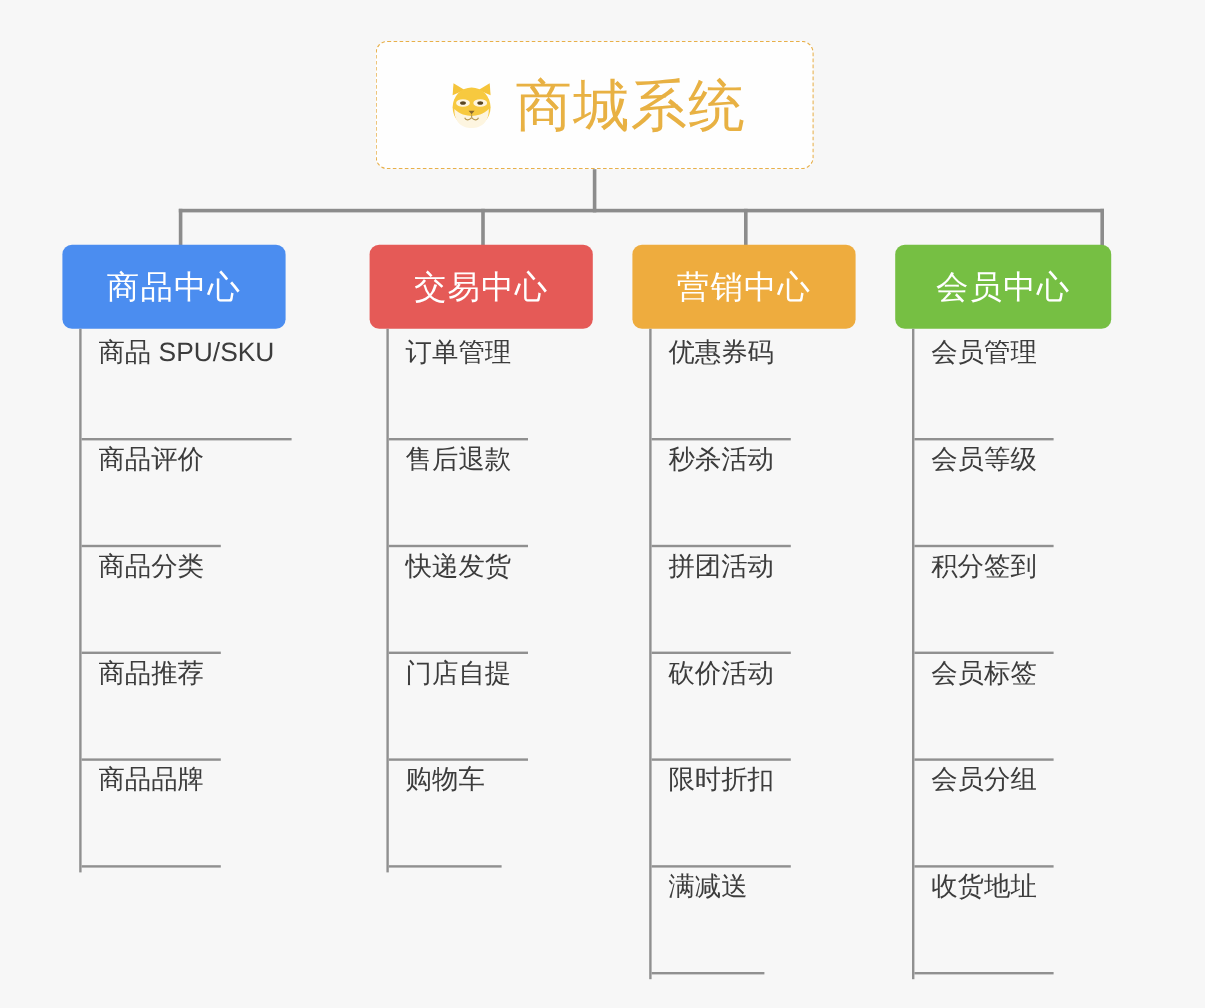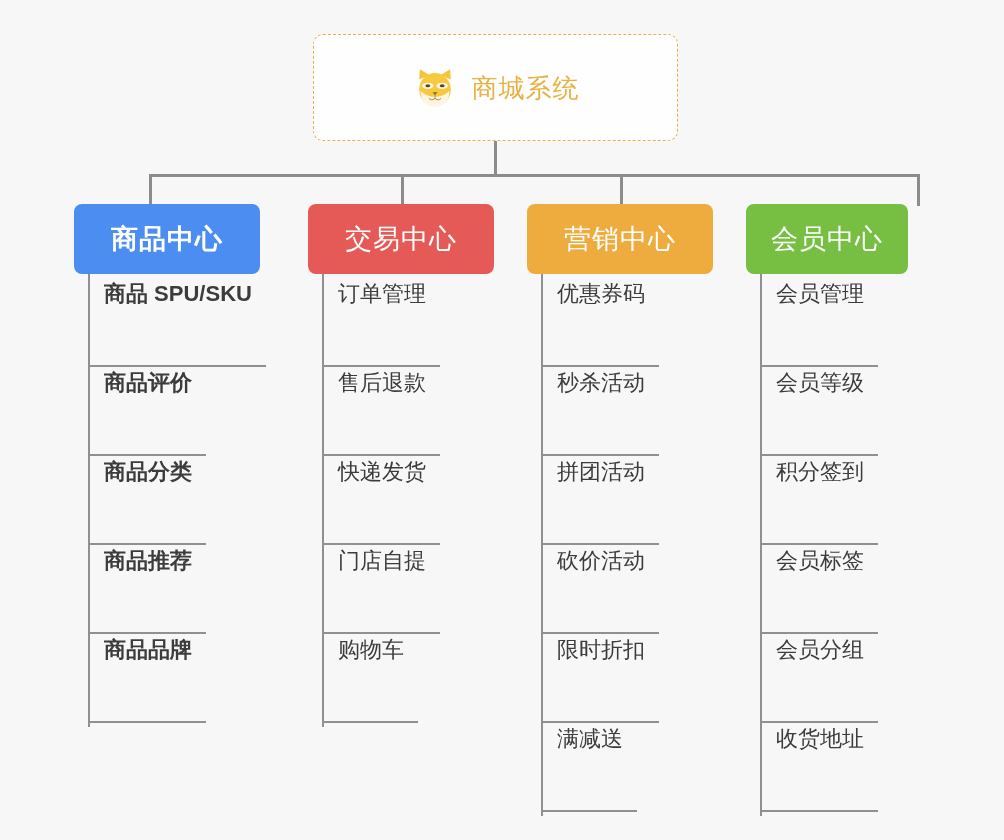--- a/index.html
+++ b/index.html
@@ -40,21 +40,21 @@
   }
 
   .dog-icon {
     width: 46px;
     height: 46px;
     flex: 0 0 auto;
     display: block;
   }
 
   .root-title {
-    font-size: 26px;
+    font-size: 47px;
     line-height: 1;
     color: #e8b143;
     letter-spacing: 1px;
     white-space: nowrap;
     font-weight: 400;
   }
 
   
   .conn {
     position: absolute;
@@ -62,41 +62,41 @@
   }
   .conn-v { width: 3px; }
   .conn-h { height: 3px; }
 
   
   .column {
     position: absolute;
     top: 204px;
     width: 200px;
   }
-  .column.c0 { left: 74px; font-weight: bold;  }
+  .column.c0 { left: 52px;  }
   .column.c1 { left: 308px; }
   .column.c2 { left: 527px; }
   .column.c3 { left: 746px; }
 
   .cat-header {
     height: 70px;
     border-radius: 8px;
     display: flex;
     align-items: center;
     justify-content: center;
     color: #ffffff;
     font-size: 27px;
     letter-spacing: 1px;
     white-space: nowrap;
     user-select: none;
   }
   .column.c0 .cat-header { width: 186px; }
   .column.c1 .cat-header { width: 186px; }
   .column.c2 .cat-header { width: 186px; }
-  .column.c3 .cat-header { width: 162px; }
+  .column.c3 .cat-header { width: 180px; }
 
   
   .leaf-list {
     position: relative;
     margin-left: 14px;
     border-left: 2px solid #909090;
     padding-top: 8px;
   }
 
   .leaf-item {

